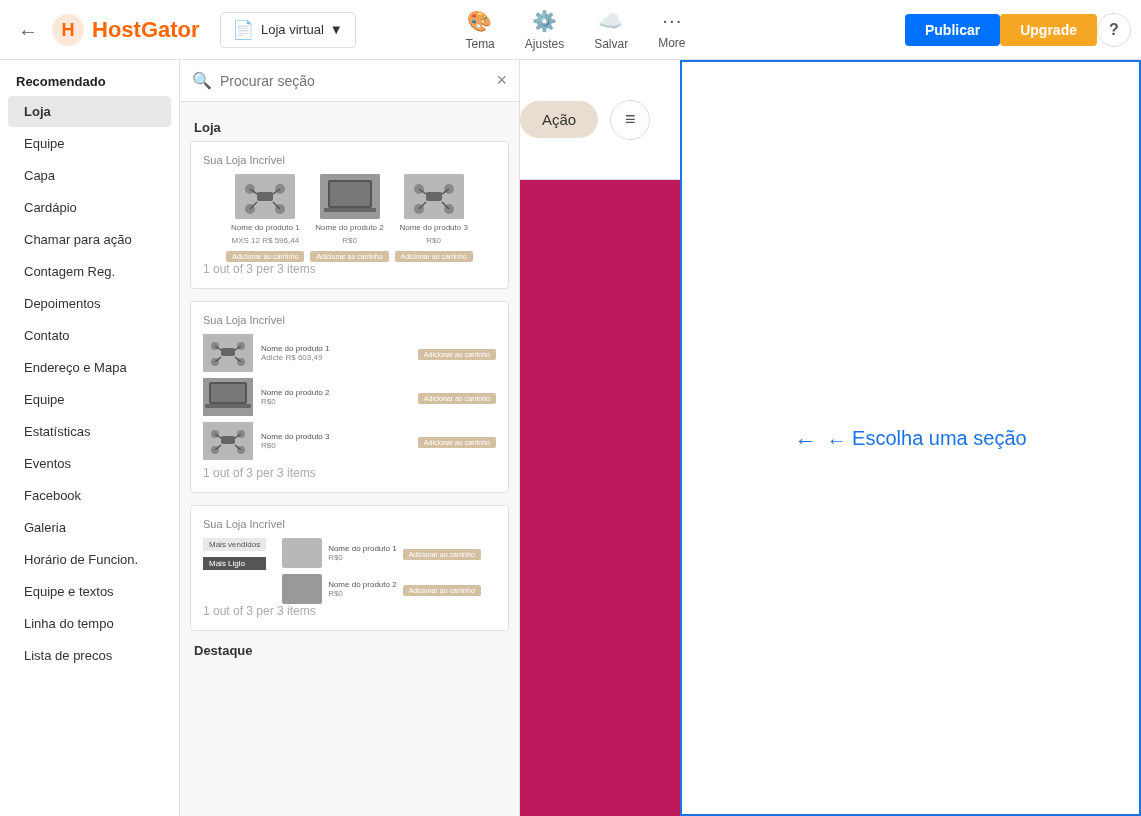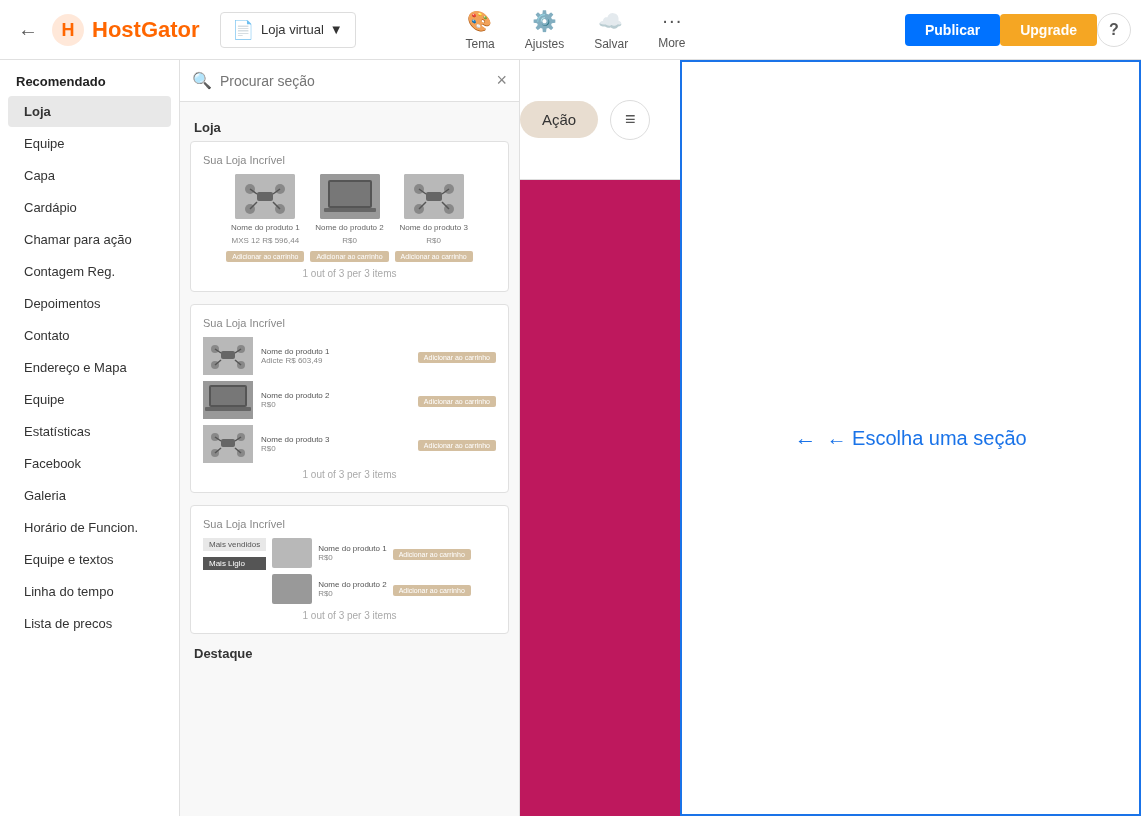--- a/index.html
+++ b/index.html
@@ -194,21 +194,21 @@
     .product-btn {
       font-size: 7px;
       background: #d4bfa0;
       border: none;
       padding: 2px 6px;
       border-radius: 2px;
       color: #fff;
       cursor: pointer;
       margin-top: 2px;
     }
-    .template-pagination { font-size: 10px; color: #aaa; text-align: center; margin-top: 6px; }
+    .template-pagination { font-size: 12px; color: #aaa; }
 
     
     .template-list-item {
       display: flex; align-items: center;
       gap: 8px;
       margin-bottom: 6px;
     }
     .template-list-img {
       width: 50px; height: 38px;
       background: linear-gradient(135deg, #b0b0b0, #d0d0d0);
@@ -354,20 +354,21 @@
     <div class="sidebar-item">Equipe</div>
     <div class="sidebar-item">Capa</div>
     <div class="sidebar-item">Cardápio</div>
     <div class="sidebar-item">Chamar para ação</div>
     <div class="sidebar-item">Contagem Reg.</div>
     <div class="sidebar-item">Depoimentos</div>
     <div class="sidebar-item">Contato</div>
     <div class="sidebar-item">Endereço e Mapa</div>
     <div class="sidebar-item">Equipe</div>
     <div class="sidebar-item">Estatísticas</div>
+    <div class="sidebar-item">Eventos</div>
     <div class="sidebar-item">Facebook</div>
     <div class="sidebar-item">Galeria</div>
     <div class="sidebar-item">Horário de Funcion.</div>
     <div class="sidebar-item">Equipe e textos</div>
     <div class="sidebar-item">Linha do tempo</div>
     <div class="sidebar-item">Lista de precos</div>
   </div>
 
   <div class="section-panel">
 
@@ -500,21 +501,21 @@
             </div>
             <button class="product-btn">Adicionar ao carrinho</button>
           </div>
           <div class="template-pagination">1 out of 3 per 3 items</div>
         </div>
       </div>
 
       <div class="template-card">
         <div class="template-card-inner">
           <div class="template-title">Sua Loja Incrível</div>
-          <div style="display:flex; gap:6px;">
+          <div style="display:flex; gap:16px;">
             <div class="template3-left">
               <span class="template3-tag">Mais vendidos</span>
               <span class="template3-tag dark">Mais Liglo</span>
             </div>
             <div style="flex:1;">
               <div style="display:flex; align-items:center; gap:6px; margin-bottom:6px;">
                 <div style="width:40px;height:30px;background:#b8b8b8;border-radius:2px;"></div>
                 <div>
                   <div style="font-size:8px;color:#555;">Nome do produto 1</div>
                   <div style="font-size:8px;color:#888;">R$0</div>

